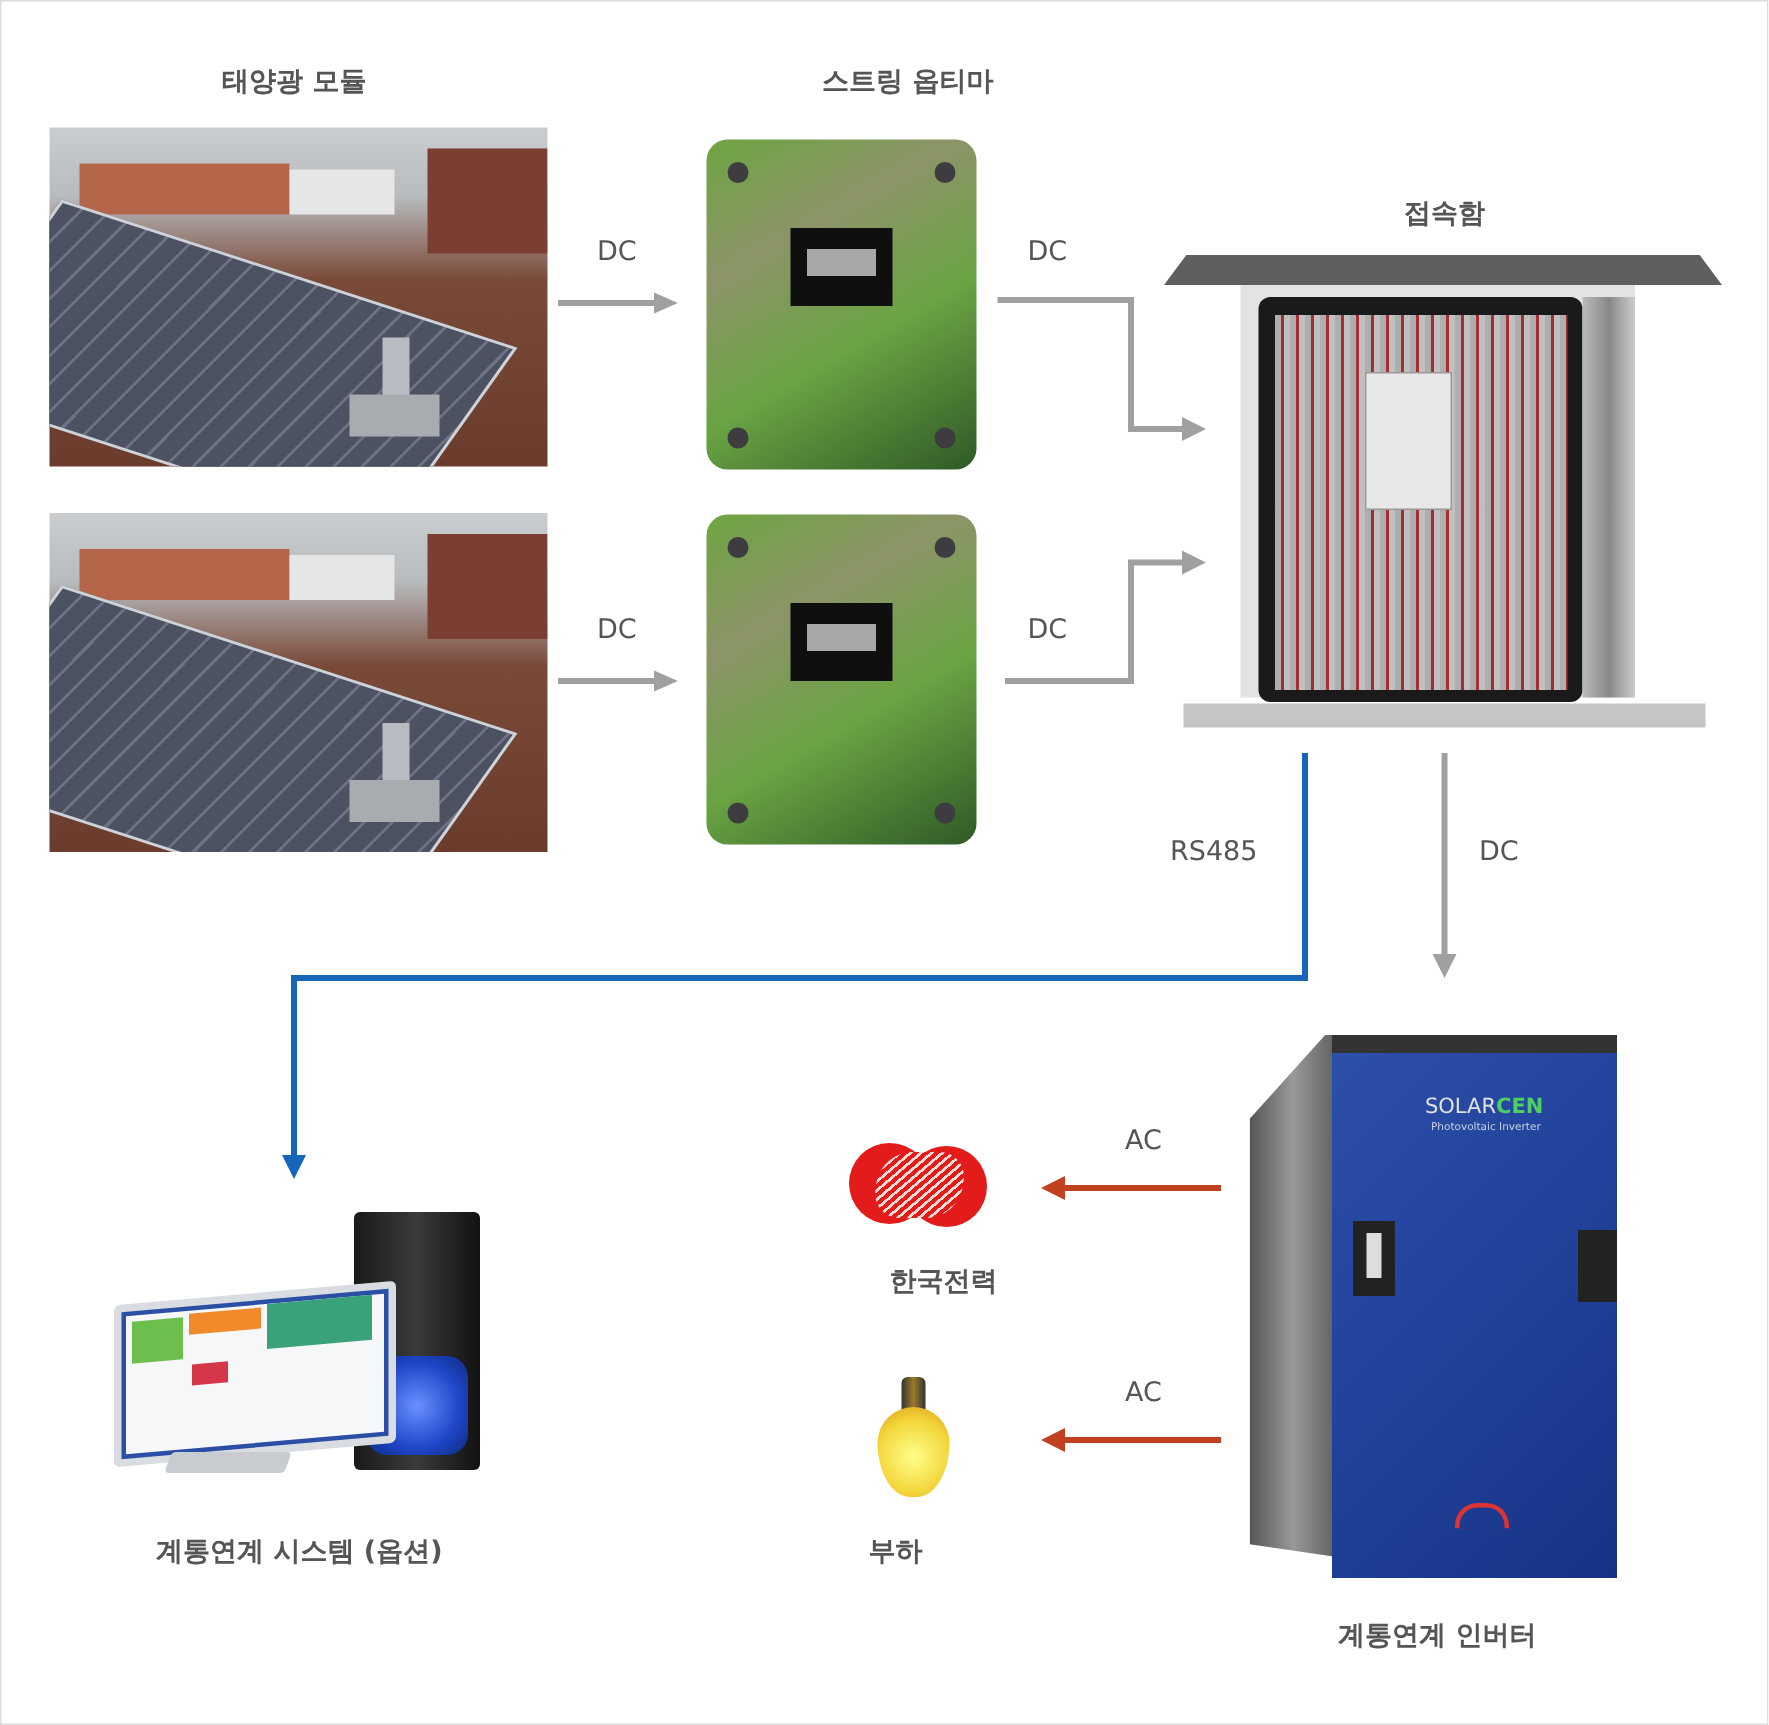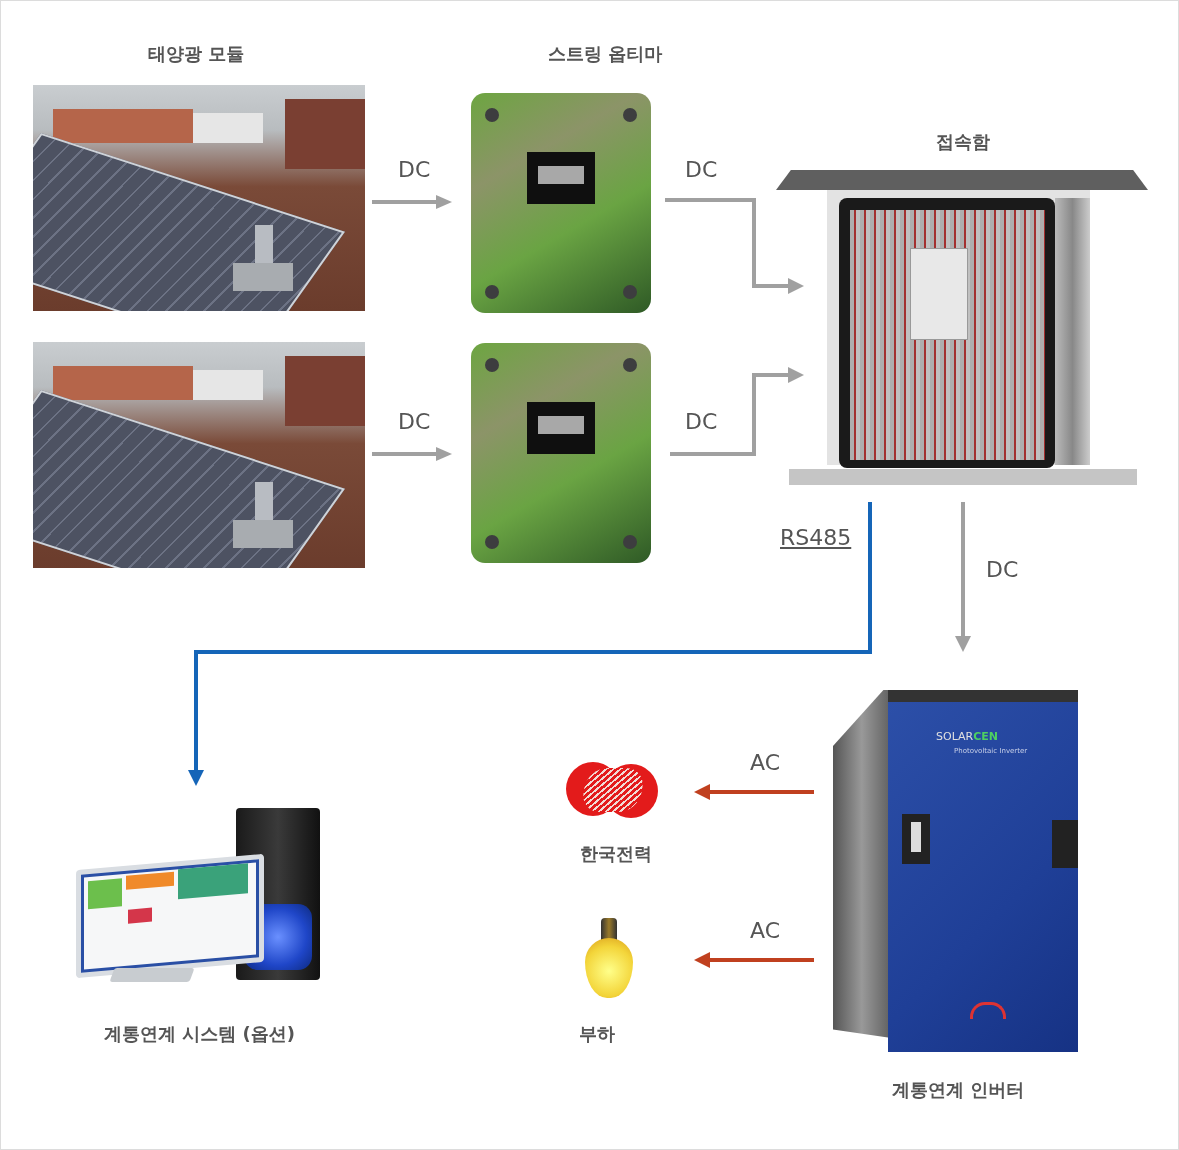--- a/index.html
+++ b/index.html
@@ -1,21 +1,21 @@
 <!DOCTYPE html>
 <html><head>
 <meta charset="utf-8">
 <style>
   html, body { margin:0; padding:0; background:#ffffff; }
   body { width:1179px; height:1150px; position:relative; overflow:hidden;
          font-family:"DejaVu Sans","Liberation Sans",sans-serif; color:#555; }
   .frame { position:absolute; left:0; top:0; width:1177px; height:1148px; border:1px solid #dcdcdc; box-sizing:content-box; }
   .label { position:absolute; font-size:18px; color:#555; text-align:center; white-space:nowrap; }
   .title { font-weight:bold; font-size:18px; color:#555; }
-  .conn { position:absolute; font-size:22px; color:#555; }
+  .conn { position:absolute; font-size:18px; color:#555; }
   svg.lines { position:absolute; left:0; top:0; }
 
   
   .solar { position:absolute; width:332px; height:226px; overflow:hidden;
            background:linear-gradient(#c9cdd0 0%, #b8bcbf 20%, #7a4a38 45%, #6b3c2c 100%); }
   .solar .bldg { position:absolute; left:20px; top:24px; width:140px; height:34px; background:#b5654a; }
   .solar .bldg2 { position:absolute; left:160px; top:28px; width:70px; height:30px; background:#e6e6e6; }
   .solar .bldg3 { position:absolute; right:0; top:14px; width:80px; height:70px; background:#7a3f32; }
   .solar .array { position:absolute; left:8px; top:48px; width:300px; height:150px;
                   background:repeating-linear-gradient(100deg,#4d5262 0 12px,#6c7284 12px 14px),#50566a;
@@ -39,21 +39,21 @@
               background:repeating-linear-gradient(90deg,#c8c8c8 0 4px,#b33 4px 6px,#ddd 6px 10px); opacity:.85; }
   .jb-breaker { position:absolute; left:910px; top:248px; width:56px; height:90px; background:#e8e8e8; border:1px solid #999; }
   .jb-door { position:absolute; left:1055px; top:198px; width:35px; height:267px; background:linear-gradient(90deg,#bbb,#888,#ccc); }
   .jb-base { position:absolute; left:789px; top:469px; width:348px; height:16px; background:#c5c5c5; }
 
   
   .inv-side { position:absolute; left:833px; top:690px; width:72px; height:350px;
               background:linear-gradient(90deg,#555,#999 40%,#444); clip-path:polygon(70% 0,100% 0,100% 100%,0 97%,0 16%); }
   .inv-front { position:absolute; left:888px; top:690px; width:190px; height:350px;
                background:linear-gradient(135deg,#2c4fa8,#1f3f97 60%,#163284); border-top:12px solid #333; }
-  .inv-brand { position:absolute; left:48px; top:28px; font-size:11px; color:#e0e0e0; font-family:"DejaVu Sans",sans-serif; }
+  .inv-brand { position:absolute; left:62px; top:28px; font-size:14px; color:#e0e0e0; font-family:"DejaVu Sans",sans-serif; }
   .inv-brand b { color:#4ed061; }
   .inv-sub { position:absolute; left:66px; top:45px; font-size:7px; color:#c8d0e8; }
   .inv-handle { position:absolute; left:14px; top:112px; width:28px; height:50px; background:#222; }
   .inv-handle span { position:absolute; left:9px; top:8px; width:10px; height:30px; background:#ddd; }
   .inv-handle2 { position:absolute; right:0; top:118px; width:26px; height:48px; background:#222; }
   .inv-logo { position:absolute; left:82px; top:300px; width:30px; height:14px; border:3px solid #d33; border-bottom:none; border-radius:15px 15px 0 0; }
 
   
   .kepco { position:absolute; left:566px; top:762px; width:94px; height:56px; }
   .kepco .c1, .kepco .c2 { position:absolute; width:54px; height:54px; border-radius:50%; background:#e31b1b; }
@@ -176,21 +176,21 @@
   <g>
     <line x1="814" y1="960" x2="708" y2="960" stroke="#c0401f" stroke-width="4"></line>
     <polygon points="710,952 694,960 710,968" fill="#c0401f"></polygon>
   </g>
 </svg>
 
 <div class="conn" style="left:398px;top:157px;">DC</div>
 <div class="conn" style="left:398px;top:409px;">DC</div>
 <div class="conn" style="left:685px;top:157px;">DC</div>
 <div class="conn" style="left:685px;top:409px;">DC</div>
-<div class="conn" style="left:780px;top:525px;text-decoration:underline;">RS485</div>
+<div class="conn" style="left:780px;top:557px;">RS485</div>
 <div class="conn" style="left:986px;top:557px;">DC</div>
 <div class="conn" style="left:750px;top:750px;">AC</div>
 <div class="conn" style="left:750px;top:918px;">AC</div>
 
 <div class="pc">
     <div class="fan"></div>
   </div>
 <div class="mon">
   <div class="scr">
       <div class="w1"></div>
@@ -200,21 +200,21 @@
     </div>
 </div>
 <div class="mon-stand"></div>
 <div class="label title" style="left:104px;top:1022px;">계통연계 시스템 (옵션)</div>
 
 <div class="kepco">
   <div class="c1"></div>
     <div class="c2"></div>
     <div class="stripes"></div>
 </div>
-<div class="label title" style="left:580px;top:842px;">한국전력</div>
+<div class="label title" style="left:593px;top:842px;">한국전력</div>
 
 <div class="bulb">
     <div class="cap"></div>
     <div class="glass"></div>
   </div>
 <div class="label title" style="left:579px;top:1022px;">부하</div>
 
 <div class="inv-side"></div>
 <div class="inv-front">
   <div class="inv-brand"><span>SOLAR</span><b>CEN</b></div>

